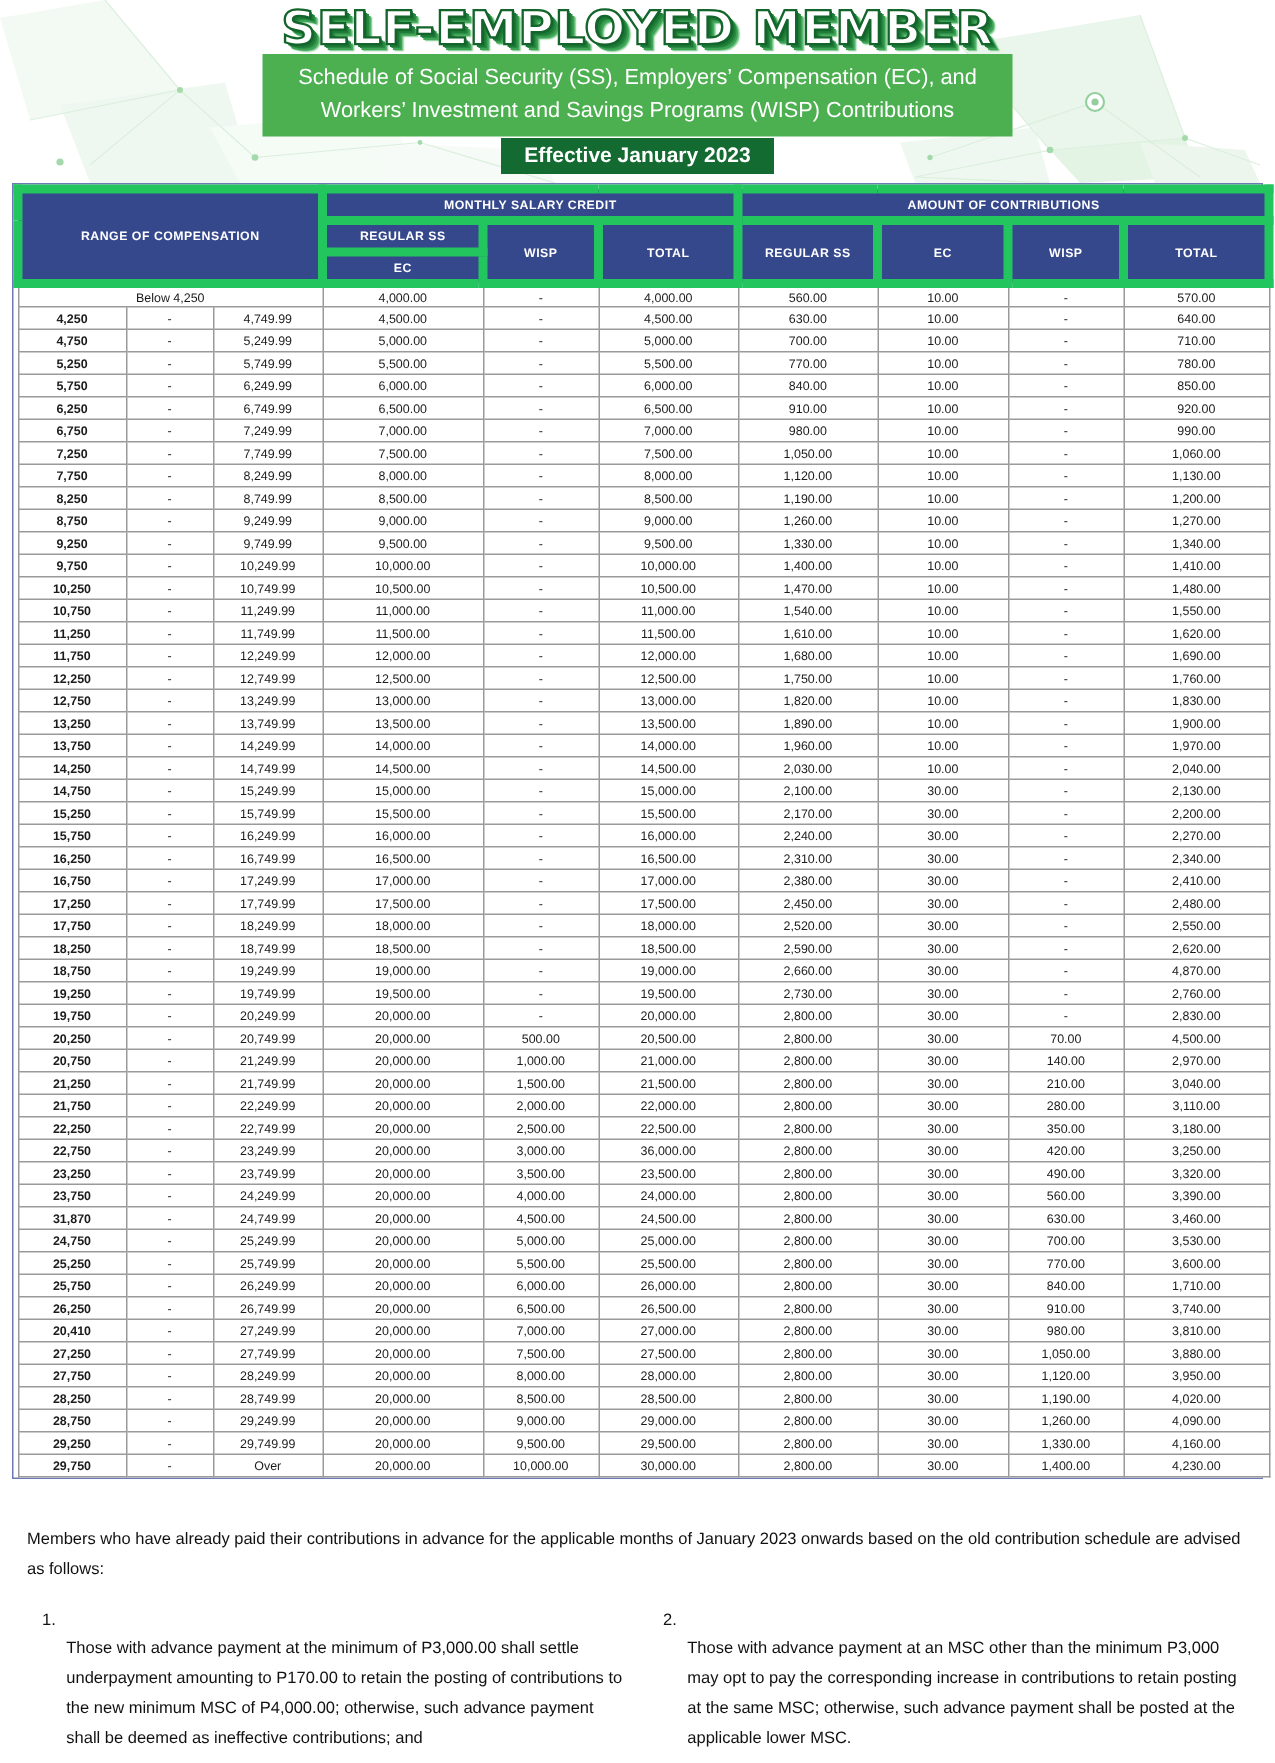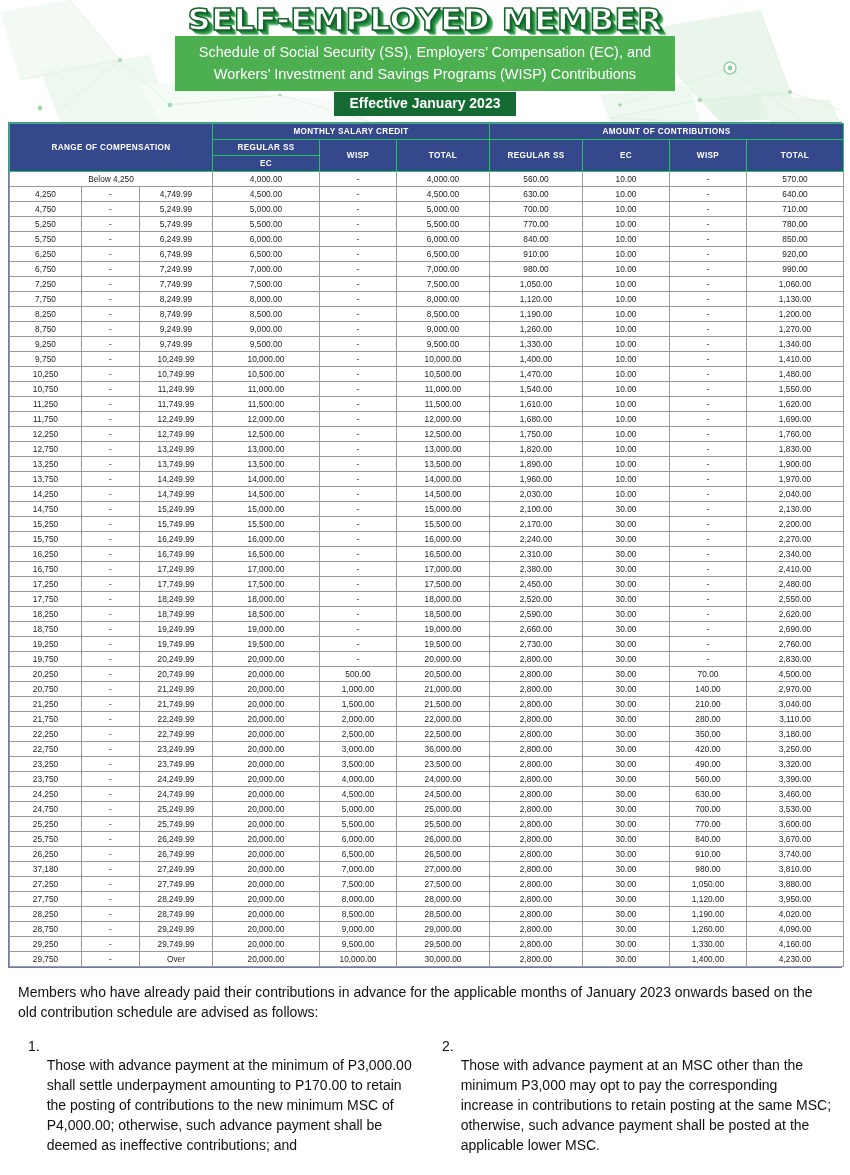--- a/index.html
+++ b/index.html
@@ -71,47 +71,47 @@
     font-size:8.4px;
     font-family:"Liberation Sans", sans-serif;
   }
   table.sched th {
     background:#36488c;
     color:#ffffff;
     font-size:8.2px;
     font-weight:bold;
     letter-spacing:0.35px;
     text-align:center;
-    border:1px solid #22c55e;
+    border:6px solid #22c55e;
     padding:3px 1px;
     vertical-align:middle;
   }
   table.sched td {
     border:1px solid #9a9a9a;
     border-top-color:#c8c8c8;
     padding:1px 3px;
     height:15px;
     text-align:center;
     color:#1b1b1b;
     font-size:8.3px;
     white-space:nowrap;
     background:#ffffff;
   }
   td.tot-msc { background:#bfe1f2; }
   td.tot-con { background:#cce8f5; text-align:right; padding-right:9px; font-weight:normal; }
-  td.rng-lo { text-align:right; padding-right:6px; }
+  td.rng-lo { text-align:right; padding-right:6px;font-weight:bold; }
   td.rng-dash { text-align:center; }
   td.rng-hi { text-align:right; padding-right:22px; }
   td.rng-span { text-align:center; }
   .tbl-outer { border:1px solid #6b7ab5; }
 
   
   .footer {
-    padding:14px 18px 0 18px;
-    font-size:14px;
+    padding:30px 18px 0 18px;
+    font-size:11px;
     line-height:20px;
     color:#111;
   }
   .footer p.lead { margin-bottom:14px; }
   .notes { display:flex; gap:14px; }
   .note { flex:1; display:flex; gap:7px; }
   .note .num { flex:0 0 auto; padding-left:10px; }
   .note .body { flex:1;margin-top:19px; }
 </style>
 </head>
@@ -556,21 +556,21 @@
           <tr>
             <td class="rng-lo">18,750</td>
             <td class="rng-dash">-</td>
             <td class="rng-hi">19,249.99</td>
             <td>19,000.00</td>
             <td>-</td>
             <td class="tot-msc">19,000.00</td>
             <td>2,660.00</td>
             <td>30.00</td>
             <td>-</td>
-            <td class="tot-con">2,690.00</td>
+            <td class="tot-con">4,870.00</td>
           </tr>
           <tr>
             <td class="rng-lo">19,250</td>
             <td class="rng-dash">-</td>
             <td class="rng-hi">19,749.99</td>
             <td>19,500.00</td>
             <td>-</td>
             <td class="tot-msc">19,500.00</td>
             <td>2,730.00</td>
             <td>30.00</td>
@@ -679,21 +679,21 @@
             <td class="rng-hi">24,249.99</td>
             <td>20,000.00</td>
             <td>4,000.00</td>
             <td class="tot-msc">24,000.00</td>
             <td>2,800.00</td>
             <td>30.00</td>
             <td>560.00</td>
             <td class="tot-con">3,390.00</td>
           </tr>
           <tr>
-            <td class="rng-lo">24,250</td>
+            <td class="rng-lo">31,870</td>
             <td class="rng-dash">-</td>
             <td class="rng-hi">24,749.99</td>
             <td>20,000.00</td>
             <td>4,500.00</td>
             <td class="tot-msc">24,500.00</td>
             <td>2,800.00</td>
             <td>30.00</td>
             <td>630.00</td>
             <td class="tot-con">3,460.00</td>
           </tr>
@@ -724,36 +724,36 @@
           <tr>
             <td class="rng-lo">25,750</td>
             <td class="rng-dash">-</td>
             <td class="rng-hi">26,249.99</td>
             <td>20,000.00</td>
             <td>6,000.00</td>
             <td class="tot-msc">26,000.00</td>
             <td>2,800.00</td>
             <td>30.00</td>
             <td>840.00</td>
-            <td class="tot-con">3,670.00</td>
+            <td class="tot-con">1,710.00</td>
           </tr>
           <tr>
             <td class="rng-lo">26,250</td>
             <td class="rng-dash">-</td>
             <td class="rng-hi">26,749.99</td>
             <td>20,000.00</td>
             <td>6,500.00</td>
             <td class="tot-msc">26,500.00</td>
             <td>2,800.00</td>
             <td>30.00</td>
             <td>910.00</td>
             <td class="tot-con">3,740.00</td>
           </tr>
           <tr>
-            <td class="rng-lo">37,180</td>
+            <td class="rng-lo">20,410</td>
             <td class="rng-dash">-</td>
             <td class="rng-hi">27,249.99</td>
             <td>20,000.00</td>
             <td>7,000.00</td>
             <td class="tot-msc">27,000.00</td>
             <td>2,800.00</td>
             <td>30.00</td>
             <td>980.00</td>
             <td class="tot-con">3,810.00</td>
           </tr>

